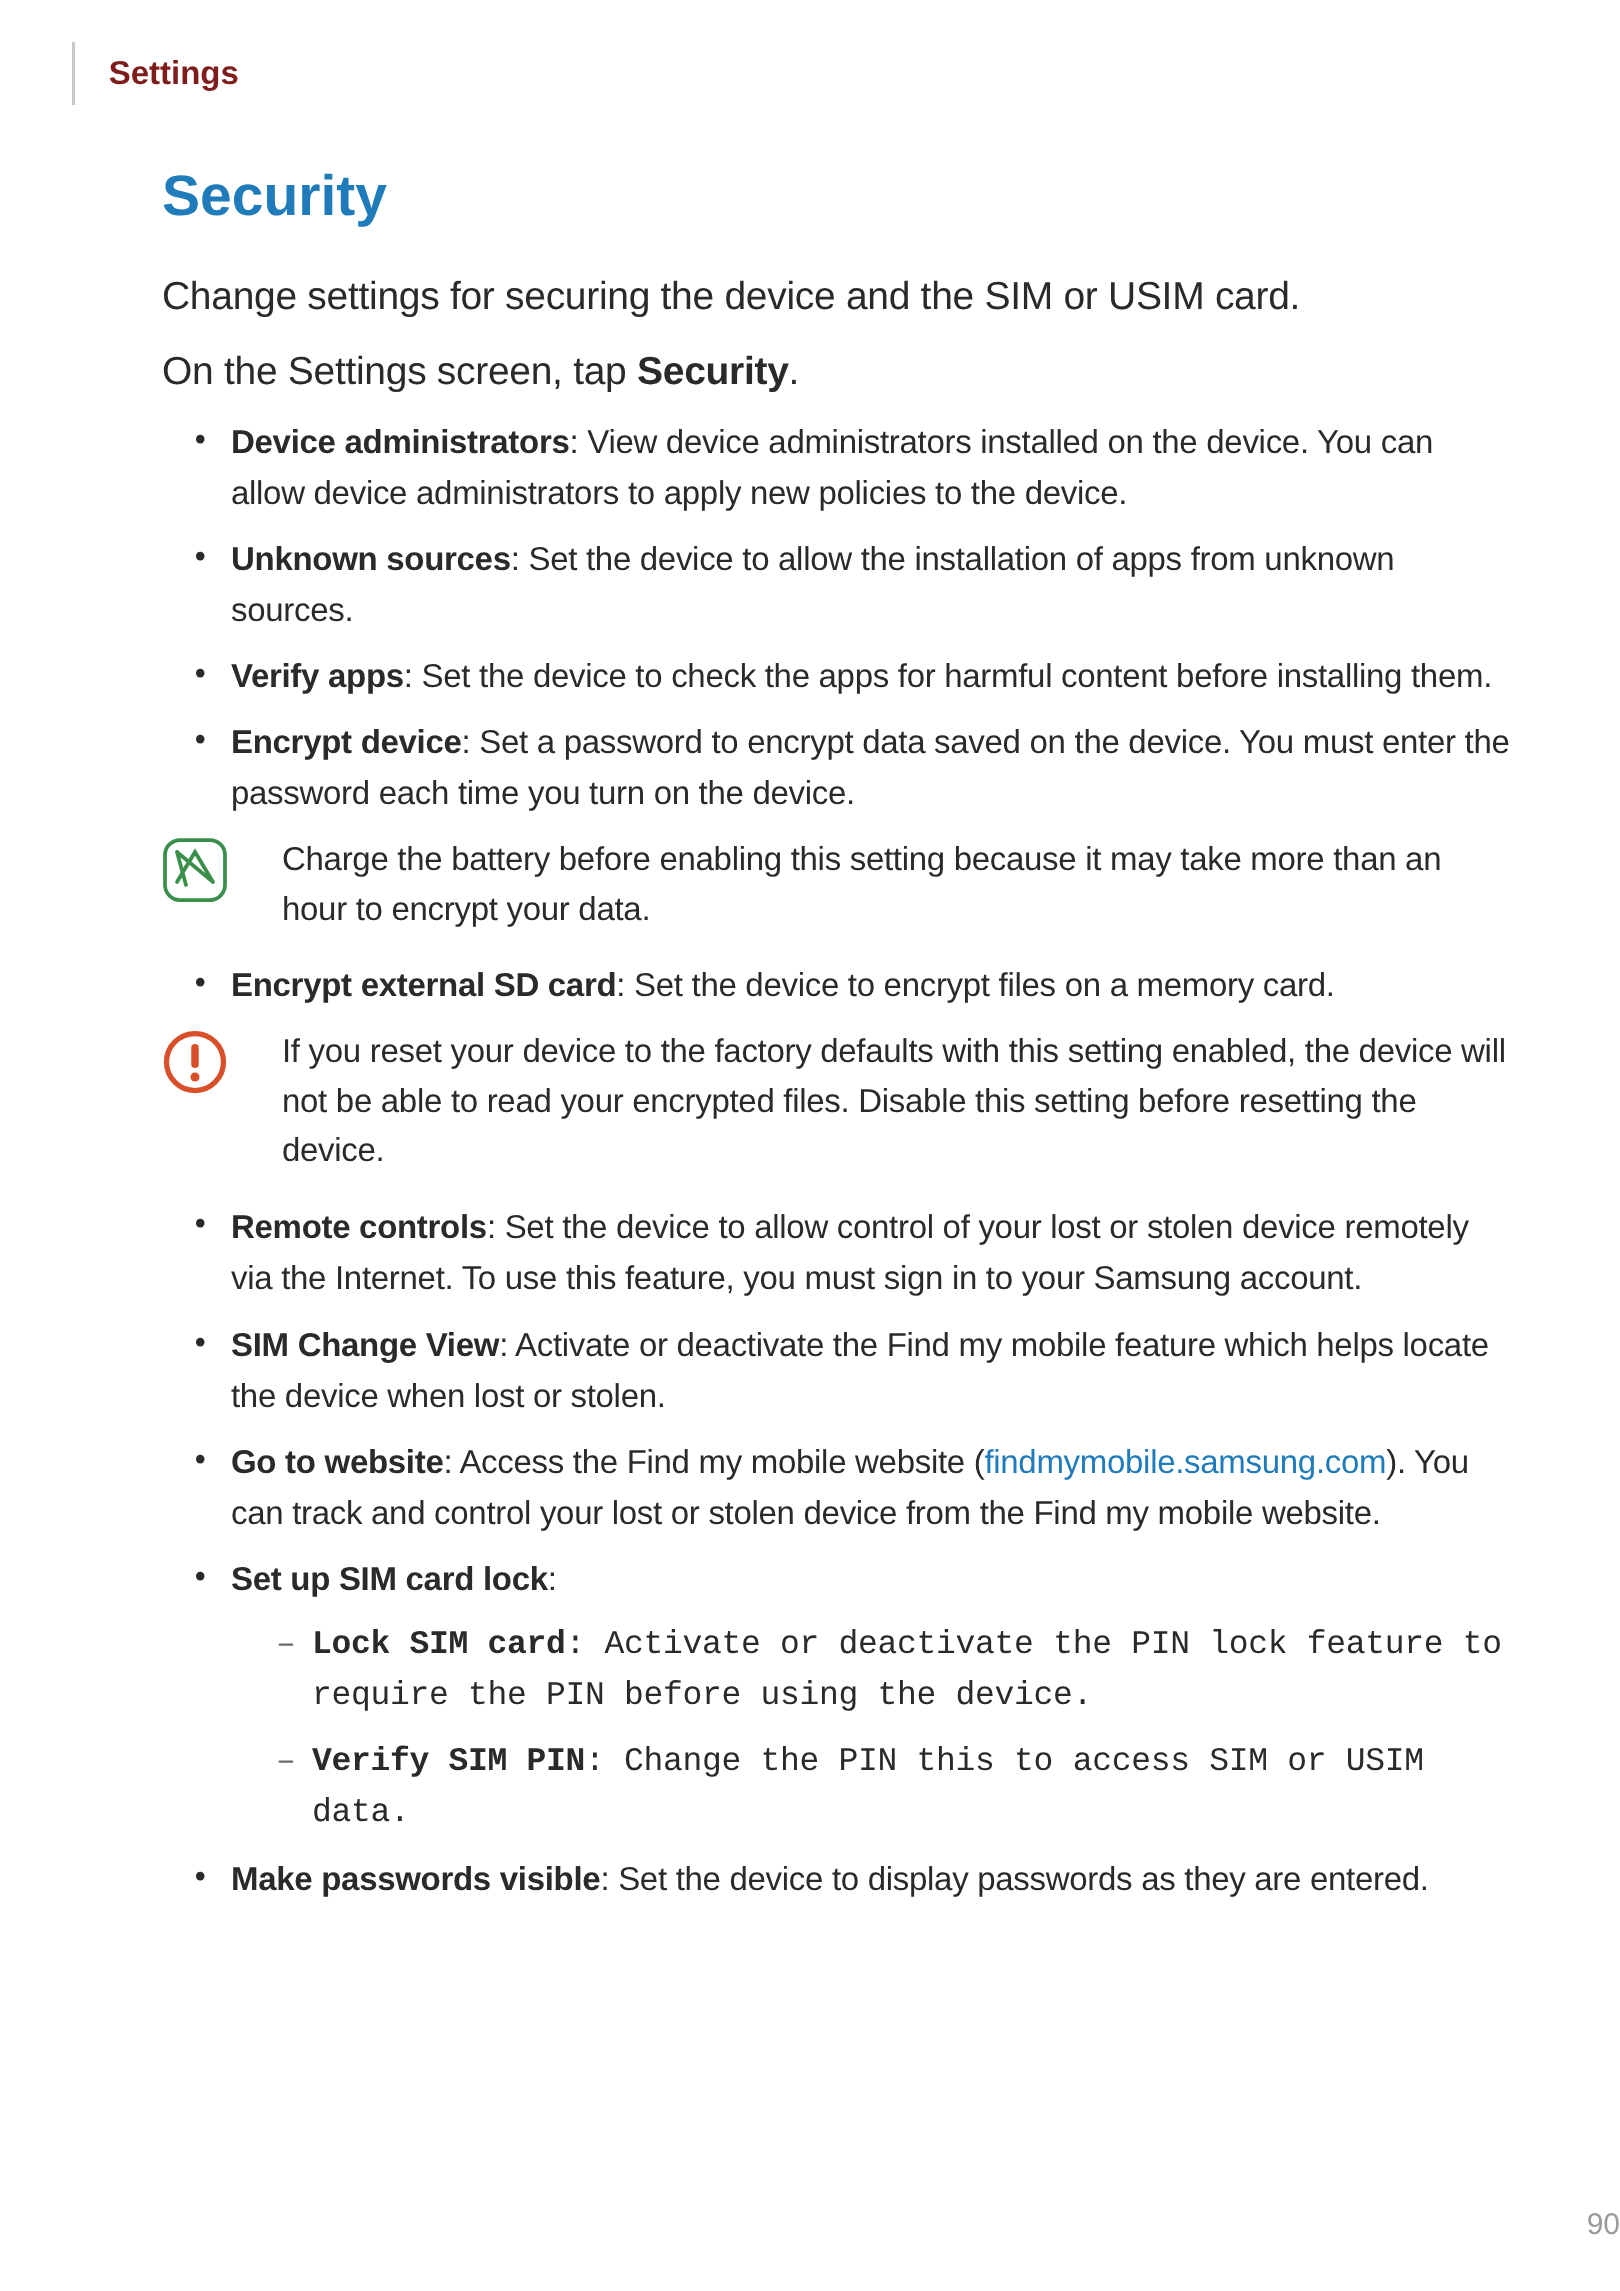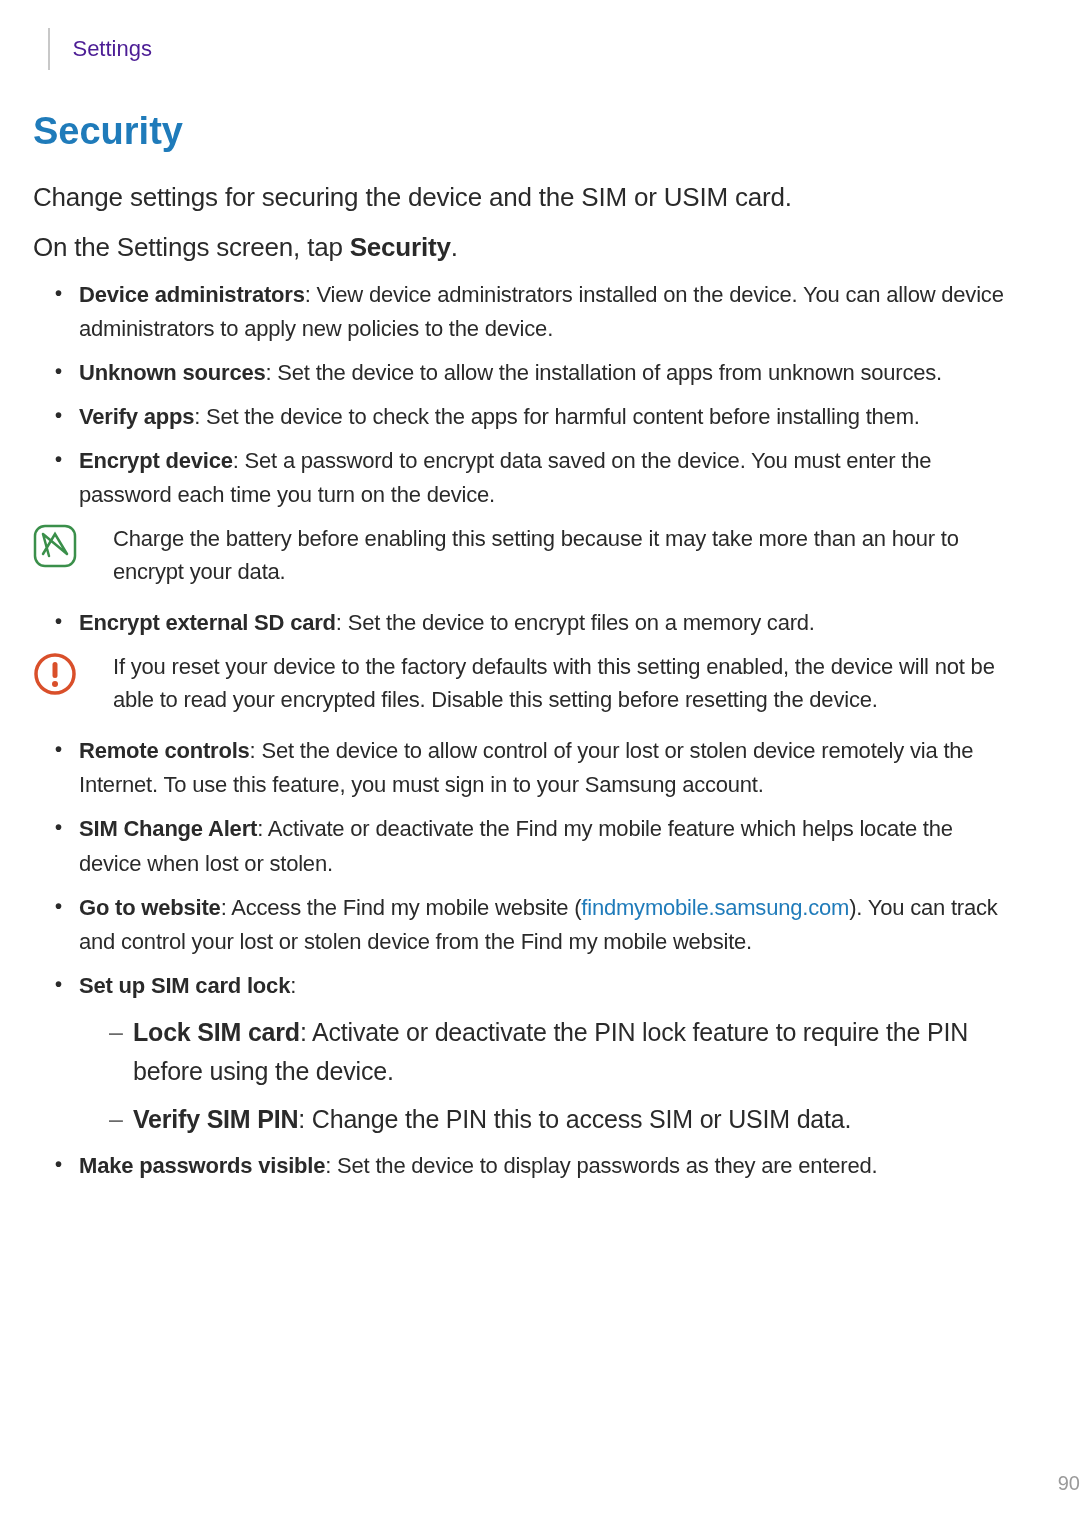--- a/index.html
+++ b/index.html
@@ -22,27 +22,27 @@
   .header-divider {
     display: inline-block;
     width: 2px;
     height: 42px;
     background: #c8c8c8;
     vertical-align: middle;
     margin-right: 18px;
   }
   .breadcrumb {
     display: inline-block;
-    color: #4c1d95;
-    font-size: 22px;
-    font-weight: 400;
+    color: #7f1d1d;
+    font-size: 22px;
+    font-weight: 700;
     vertical-align: middle;
   }
   .content {
-    padding: 40px 72px 0 33px;
+    padding: 40px 72px 0 108px;
   }
   .section-heading {
     color: #1f7bba;
     font-size: 38px;
     font-weight: 700;
     margin-bottom: 24px;
   }
   .intro-para {
     font-size: 26px;
     line-height: 1.55;
@@ -97,25 +97,26 @@
     color: #2a2a2a;
     letter-spacing: -0.2px;
   }
   .sub-list {
     list-style: none;
     padding-left: 30px;
     margin-top: 10px;
   }
   .sub-item {
     position: relative;
-    font-size: 25px;
+    font-size: 22px;
     line-height: 1.55;
     margin-bottom: 10px;
     padding-left: 24px;
     letter-spacing: -0.2px;
+    font-family: Liberation Mono, monospace;
   }
   .sub-item::before {
     content: "–";
     position: absolute;
     left: 0;
     top: 0;
     color: #6a6a6a;
   }
   .link {
     color: #1f7bba;
@@ -194,21 +195,21 @@
     <p class="note-text">If you reset your device to the factory defaults with this setting enabled, the device will not be able to read your encrypted files. Disable this setting before resetting the device.</p>
   </div>
 
   <ul class="bullet-list">
 
     <li class="bullet-item">
       <span class="bold-label">Remote controls</span><span>: Set the device to allow control of your lost or stolen device remotely via the Internet. To use this feature, you must sign in to your Samsung account.</span>
     </li>
 
     <li class="bullet-item">
-      <span class="bold-label">SIM Change Alert</span><span>: Activate or deactivate the Find my mobile feature which helps locate the device when lost or stolen.</span>
+      <span class="bold-label">SIM Change View</span><span>: Activate or deactivate the Find my mobile feature which helps locate the device when lost or stolen.</span>
     </li>
 
     <li class="bullet-item">
       <span class="bold-label">Go to website</span><span>: Access the Find my mobile website (</span><span class="link">findmymobile.samsung.com</span><span>). You can track and control your lost or stolen device from the Find my mobile website.</span>
     </li>
 
     <li class="bullet-item">
       <span class="bold-label">Set up SIM card lock</span><span>:</span>
       <ul class="sub-list">
         <li class="sub-item">

